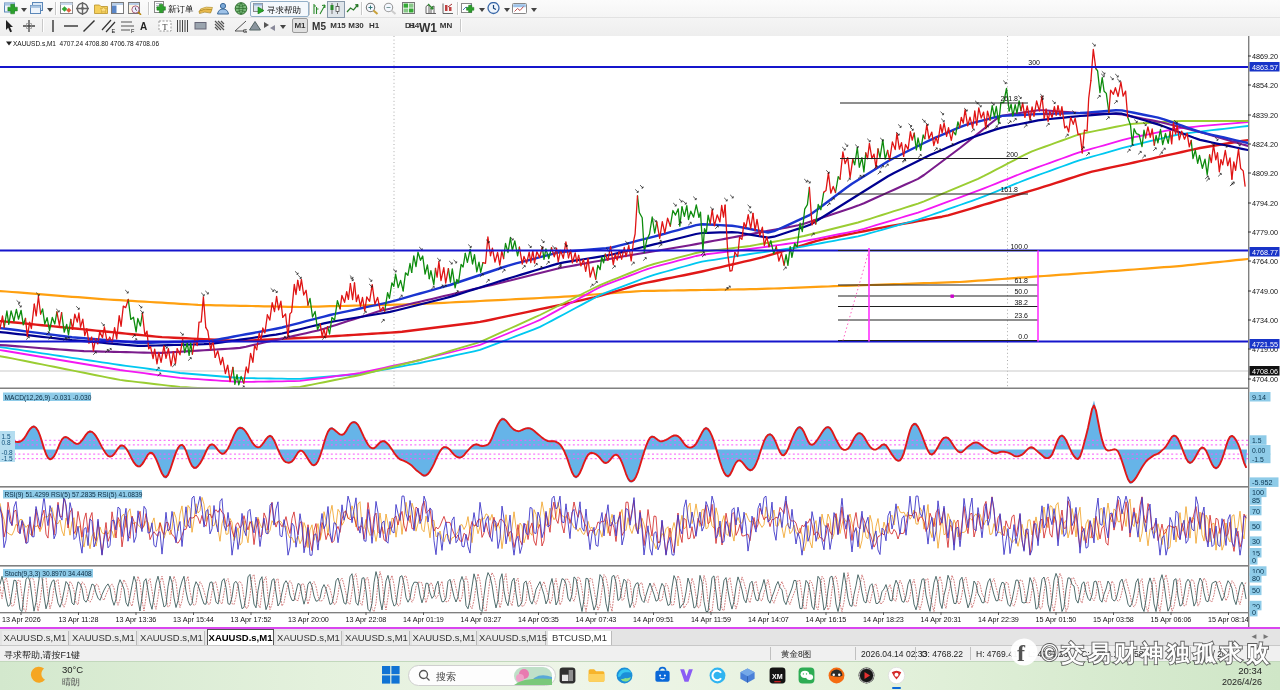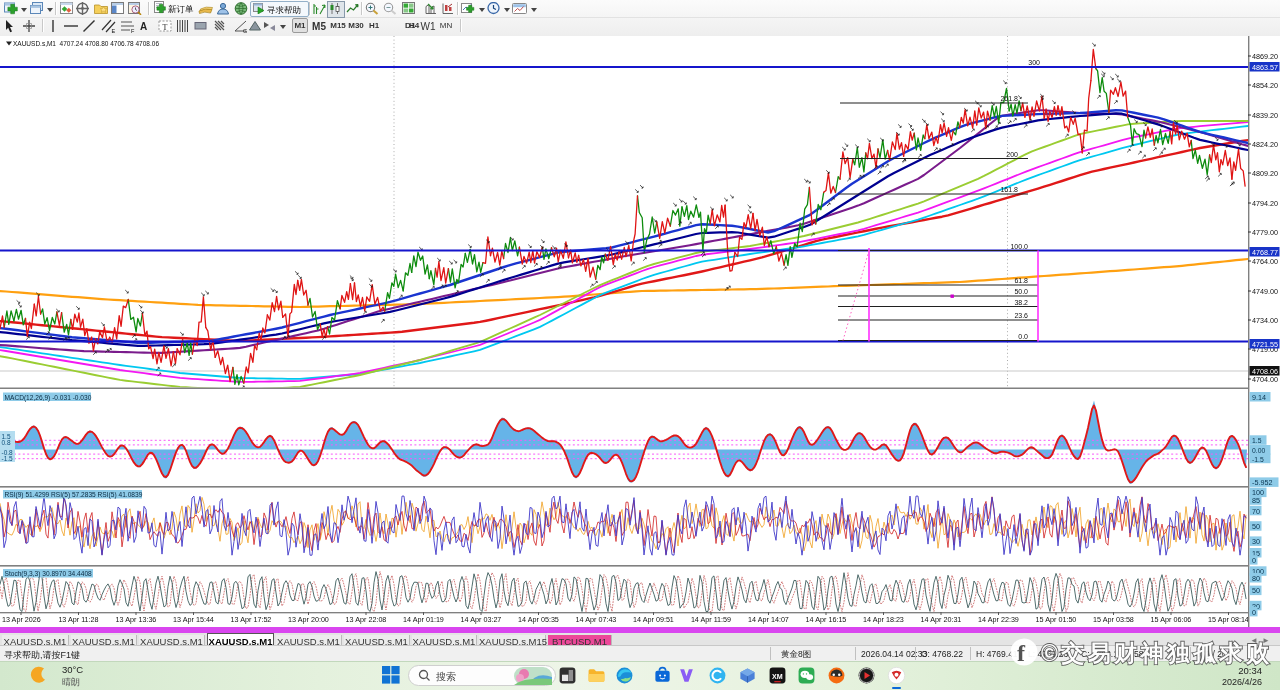--- a/index.html
+++ b/index.html
@@ -1,20 +1,20 @@
 <!DOCTYPE html>
 <html><head><meta charset="utf-8">
 <style>
 * { margin:0; padding:0; box-sizing:content-box; }
 html,body { width:1280px; height:690px; overflow:hidden; font-family:"Liberation Sans", sans-serif; }
 #root { position:relative; width:1280px; height:690px; background:#fff; }
 #toolbar { position:absolute; left:0; top:0; width:1280px; height:36px;
   background:linear-gradient(#fbfbfb,#eeeeee); border-bottom:1px solid #9a9a9a; }
 #toolbar .rowline { position:absolute; left:0; top:17px; width:1280px; height:1px; background:#e2e2e2; }
-#tabbar { position:absolute; left:0; top:627px; width:1280px; height:18px; background:#e4e4e4; border-top:6px solid #d946ef; }
+#tabbar { position:absolute; left:0; top:627px; width:1280px; height:18px; background:#e4e4e4; border-top:2px solid #d946ef; }
 #statusbar { position:absolute; left:0; top:645px; width:1280px; height:16px; background:#f0f0f0; border-top:1px solid #c8c8c8; }
 #taskbar { position:absolute; left:0; top:661px; width:1280px; height:29px;
   background:linear-gradient(90deg,#d3e8cd,#e4f1dd 25%,#eef5e8 45%,#e6f2de 65%,#d8ebd0 85%,#cfe6c7); border-top:1px solid #c2d8bc; }
 </style></head>
 <body>
 <div id="root">
 <div id="toolbar">
       <div class="rowline"></div>
       <svg style="position:absolute;left:4px;top:2px" width="14" height="13" viewBox="0 0 14 13" xmlns="http://www.w3.org/2000/svg">
         <rect x="0.5" y="1" width="10" height="9" fill="#eef4fb" stroke="#5b87b8"></rect>
@@ -195,22 +195,22 @@
       </svg>
       <div style="position:absolute;left:280px;top:25px;width:0;height:0;border-left:3px solid transparent;border-right:3px solid transparent;border-top:4px solid #444"></div>
       <div style="position:absolute;left:292px;top:18px;width:16px;height:15px;background:#e0e0e0;border:1px solid #9a9a9a;border-radius:2px;box-sizing:border-box"></div>
       <div style="position:absolute;left:300px;top:21px;font-size:8px;color:#333;font-weight:bold;transform:translateX(-50%)">M1</div>
       <div style="position:absolute;left:319px;top:21px;font-size:10px;color:#333;font-weight:bold;transform:translateX(-50%)">M5</div>
       <div style="position:absolute;left:338px;top:21px;font-size:8px;color:#333;font-weight:bold;transform:translateX(-50%)">M15</div>
       <div style="position:absolute;left:356px;top:21px;font-size:8px;color:#333;font-weight:bold;transform:translateX(-50%)">M30</div>
       <div style="position:absolute;left:374px;top:21px;font-size:8px;color:#333;font-weight:bold;transform:translateX(-50%)">H1</div>
       <div style="position:absolute;left:414px;top:21px;font-size:8px;color:#333;font-weight:bold;transform:translateX(-50%)">H4</div>
       <div style="position:absolute;left:410px;top:21px;font-size:8px;color:#333;font-weight:bold;transform:translateX(-50%)">D1</div>
-      <div style="position:absolute;left:428px;top:21px;font-size:10px;color:#333;font-weight:normal;transform:translateX(-50%)">W1</div>
-      <div style="position:absolute;left:446px;top:21px;font-size:8px;color:#333;font-weight:normal;transform:translateX(-50%)">MN</div>
+      <div style="position:absolute;left:428px;top:21px;font-size:12px;color:#333;font-weight:bold;transform:translateX(-50%)">W1</div>
+      <div style="position:absolute;left:446px;top:21px;font-size:8px;color:#333;font-weight:bold;transform:translateX(-50%)">MN</div>
       <div style="position:absolute;left:460px;top:19px;width:1px;height:13px;background:#c8c8c8;border-right:1px solid #fff"></div>
     </div>
 <svg width="1280" height="591" viewBox="0 36 1280 591" xmlns="http://www.w3.org/2000/svg" style="position:absolute;left:0;top:36px">
 <rect x="0" y="36" width="1280" height="591" fill="#ffffff"></rect>
 <defs>
         <clipPath id="mainclip">
           <rect x="0" y="36" width="1248" height="351.5"></rect>
         </clipPath>
       </defs>
 <g clip-path="url(#mainclip)">
@@ -510,21 +510,21 @@
 </svg>
 <div id="tabbar">
       <div style="position:absolute;left:2px;top:2px;width:67px;height:15px;background:#ececec;border-right:1px solid #bbb;box-sizing:border-box;text-align:center;font-size:9.5px;color:#333;line-height:13px">XAUUSD.s,M1</div>
       <div style="position:absolute;left:71px;top:2px;width:66px;height:15px;background:#ececec;border-right:1px solid #bbb;box-sizing:border-box;text-align:center;font-size:9.5px;color:#333;line-height:13px">XAUUSD.s,M1</div>
       <div style="position:absolute;left:139px;top:2px;width:66px;height:15px;background:#ececec;border-right:1px solid #bbb;box-sizing:border-box;text-align:center;font-size:9.5px;color:#333;line-height:13px">XAUUSD.s,M1</div>
       <div style="position:absolute;left:207px;top:0px;width:67px;height:17px;background:#fff;border:1px solid #555;border-bottom:none;box-sizing:border-box;text-align:center;font-size:9.5px;font-weight:bold;color:#000;line-height:16px">XAUUSD.s,M1</div>
       <div style="position:absolute;left:276px;top:2px;width:66px;height:15px;background:#ececec;border-right:1px solid #bbb;box-sizing:border-box;text-align:center;font-size:9.5px;color:#333;line-height:13px">XAUUSD.s,M1</div>
       <div style="position:absolute;left:344px;top:2px;width:66px;height:15px;background:#ececec;border-right:1px solid #bbb;box-sizing:border-box;text-align:center;font-size:9.5px;color:#333;line-height:13px">XAUUSD.s,M1</div>
       <div style="position:absolute;left:412px;top:2px;width:65px;height:15px;background:#ececec;border-right:1px solid #bbb;box-sizing:border-box;text-align:center;font-size:9.5px;color:#333;line-height:13px">XAUUSD.s,M1</div>
       <div style="position:absolute;left:479px;top:2px;width:67px;height:15px;background:#ececec;border-right:1px solid #bbb;box-sizing:border-box;text-align:center;font-size:9.5px;color:#333;line-height:13px">XAUUSD.s,M15</div>
-      <div style="position:absolute;left:548px;top:2px;width:64px;height:15px;background:#ec4899;border-right:1px solid #bbb;box-sizing:border-box;text-align:center;font-size:9.5px;color:#333;line-height:13px">BTCUSD,M1</div>
+      <div style="position:absolute;left:548px;top:2px;width:64px;height:15px;background:#ffffff;border-right:1px solid #bbb;box-sizing:border-box;text-align:center;font-size:9.5px;color:#333;line-height:13px">BTCUSD,M1</div>
       <div style="position:absolute;right:22px;top:3px;font-size:8px;color:#777">◄</div>
       <div style="position:absolute;right:10px;top:3px;font-size:8px;color:#777">►</div>
     </div>
 <div id="statusbar">
       <div style="position:absolute;left:4px;top:2.5px;font-size:9px;color:#222">寻求帮助,请按F1键</div>
       <div style="position:absolute;left:770px;top:1px;width:1px;height:13px;background:#c0c0c0"></div>
       <div style="position:absolute;left:781px;top:3px;font-size:8.5px;color:#222">黄金8图</div>
       <div style="position:absolute;left:855px;top:1px;width:1px;height:13px;background:#c0c0c0"></div>
       <div style="position:absolute;left:861px;top:3px;font-size:8.5px;color:#222">2026.04.14 02:33</div>
       <div style="position:absolute;left:915px;top:1px;width:1px;height:13px;background:#c0c0c0"></div>

